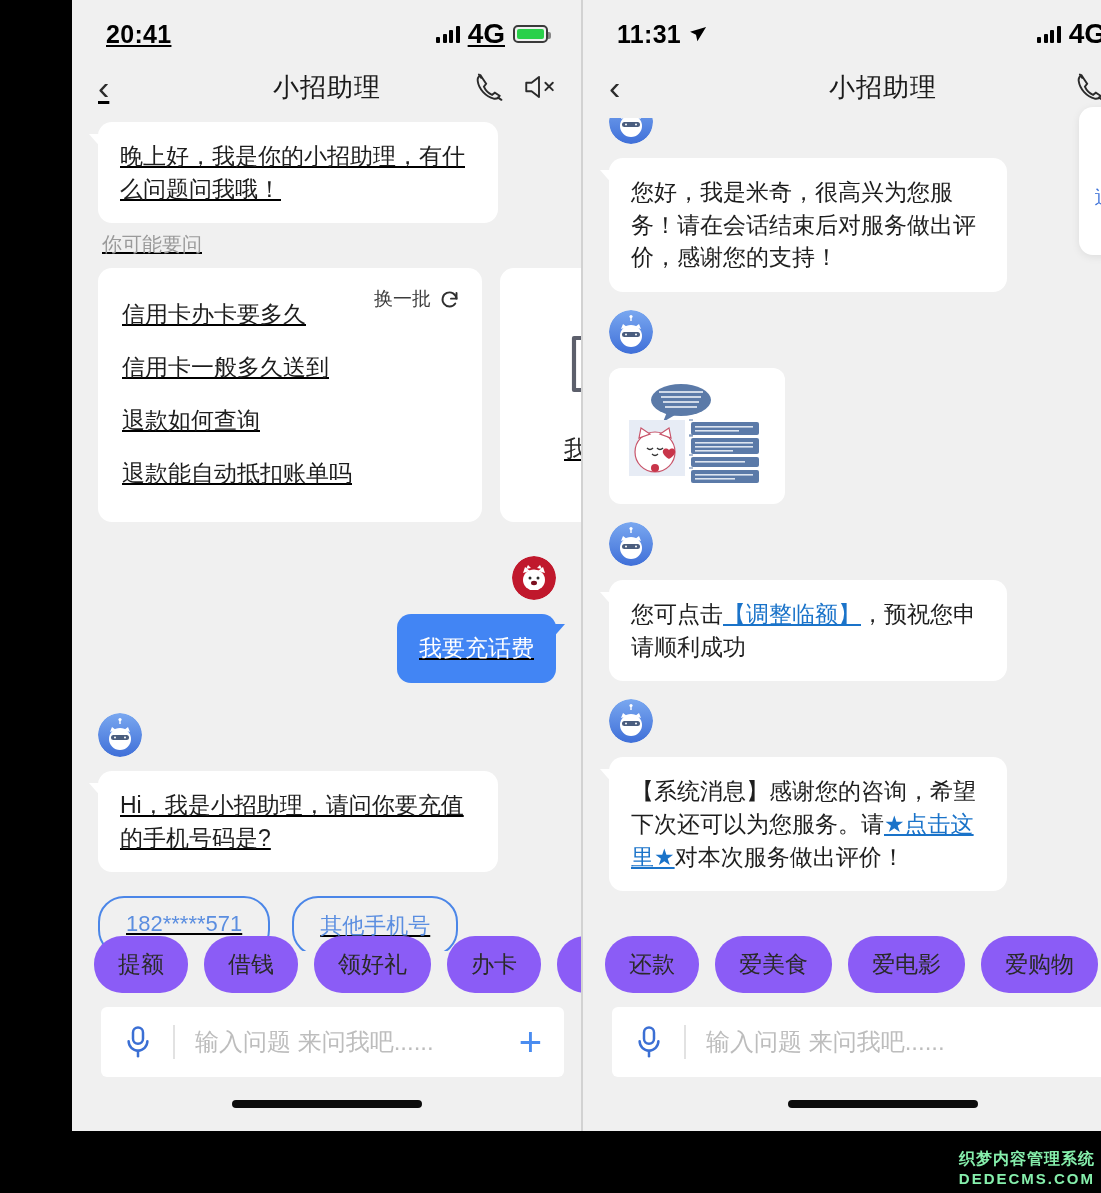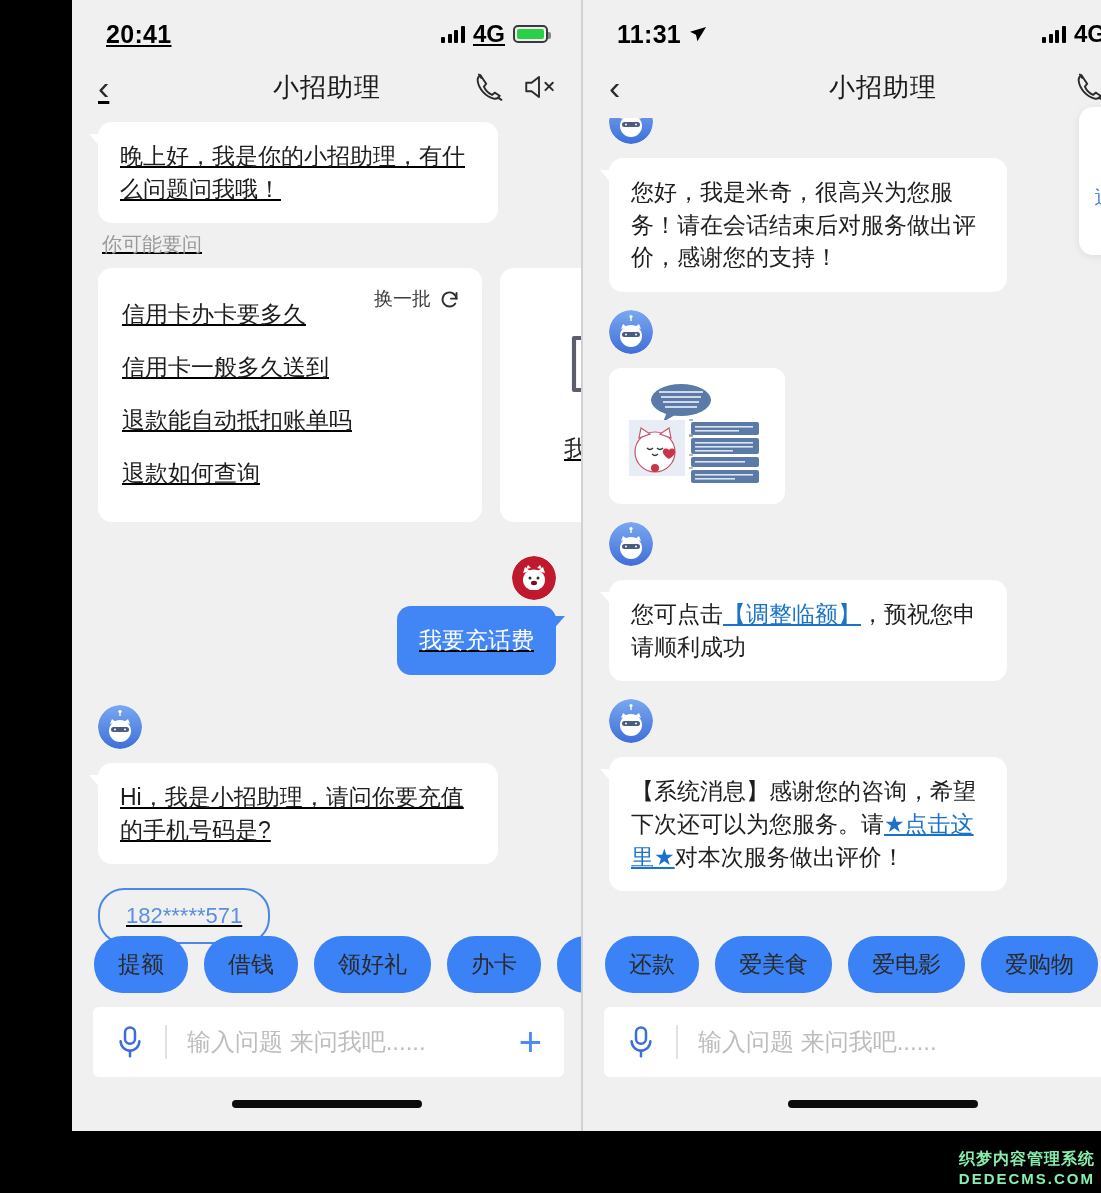--- a/index.html
+++ b/index.html
@@ -33,21 +33,21 @@
     letter-spacing: .3px; display: flex; align-items: center; gap: 7px;
   }
   .loc-arrow { display: inline-block; }
   .sb-right { display: flex; align-items: center; gap: 8px; }
   .bars { display: flex; align-items: flex-end; gap: 2.5px; height: 17px; }
   .bars i { display: block; width: 4px; background: #000; border-radius: 1px; }
   .bars i:nth-child(1) { height: 6px; }
   .bars i:nth-child(2) { height: 9px; }
   .bars i:nth-child(3) { height: 13px; }
   .bars i:nth-child(4) { height: 17px; }
-  .net { font-size: 24px; font-weight: 600; color: #000; }
+  .net { font-size: 28px; font-weight: 600; color: #000; }
   .batt {
     position: relative; width: 35px; height: 18px;
     border: 2px solid #3a3a3a; border-radius: 5px; padding: 2px;
   }
   .batt::after {
     content: ""; position: absolute; right: -5px; top: 5px;
     width: 3px; height: 7px; background: #888; border-radius: 0 2px 2px 0;
   }
   .batt span { display: block; height: 100%; border-radius: 2px; }
   .batt.full span  { width: 100%; background: #2ad04a; }
@@ -163,25 +163,25 @@
   .call-state { font-size: 19px; color: #3a6fd8; }
   .call-timer { font-size: 21px; color: #3a6fd8; margin-top: 5px; }
 
   
   .bottom { position: absolute; left: 0; bottom: 0; width: 100%; }
   .quickbar {
     display: flex; gap: 16px; padding: 0 22px 14px 22px;
     overflow: hidden; white-space: nowrap;
   }
   .qchip {
-    background: #3b82f6; border-radius: 28px; padding: 13px 24px;
+    background: #8b5cf6; border-radius: 28px; padding: 13px 24px;
     font-size: 23px; color: #2a2a2a; flex: 0 0 auto;
   }
   .inputbar {
-    margin: 0 18px 0 21px; background: #fff; border-radius: 6px;
+    margin: 0 18px 0 29px; background: #fff; border-radius: 6px;
     height: 70px; display: flex; align-items: center; padding: 0 22px;
   }
   .mic { width: 30px; height: 34px; flex: 0 0 30px; }
   .vline { width: 2px; height: 34px; background: #e2e2e2; margin: 0 20px; }
   .ph { flex: 1; font-size: 24px; color: #bdbdbd; }
   .plus { color: #4a8cf0; font-size: 40px; line-height: 1; font-weight: 300; }
   .homebar-wrap { height: 54px; display: flex; align-items: center; justify-content: center; }
   .homebar { width: 190px; height: 8px; border-radius: 5px; background: #0c0c0c; }
 
   
@@ -250,37 +250,37 @@
             <span>换一批</span>
             <span>
               <svg viewBox="0 0 24 24" fill="none" stroke="#2f2f2f" stroke-width="2.2" stroke-linecap="round">
                 <path d="M20 11a8 8 0 1 0-1.4 5.5"></path>
                 <path d="M20 4.5V11h-6.3"></path>
               </svg>
             </span>
           </div>
           <div class="sugg-item">信用卡办卡要多久</div>
           <div class="sugg-item">信用卡一般多久送到</div>
+          <div class="sugg-item">退款如何查询</div>
           <div class="sugg-item">退款能自动抵扣账单吗</div>
-          <div class="sugg-item">退款如何查询</div>
         </div>
 
         <div class="side-card">
           <span class="ico">
             <svg width="78" height="78" viewBox="0 0 60 60" fill="none" stroke="#5c5f6b" stroke-width="3.2" stroke-linejoin="round">
               <path d="M10 10h12c0 3 2 5 5 5s5-2 5-5h12v40H10z"></path>
               <text x="22" y="38" font-size="20" fill="#2f6fe8" stroke="none" font-family="Liberation Sans, sans-serif">¥</text>
               <circle cx="44" cy="36" r="11" stroke="#5c5f6b" stroke-width="3.2" fill="none"></circle>
             </svg>
           </span>
           <span class="cap">我要查</span>
         </div>
       </div>
 
-      <div class="row out" style="margin-top:34px; flex-direction:column; align-items:flex-end;">
+      <div class="row out" style="margin-top:34px; flex-direction:column; align-items:flex-end;gap:8px;">
         <div class="avatar" style="margin-bottom:6px;">
           <svg viewBox="0 0 44 44">
             <circle cx="22" cy="22" r="22" fill="#c0182c"></circle>
             <path d="M11 17l2-6 5 4zM33 17l-2-6-5 4z" fill="#fff"></path>
             <ellipse cx="22" cy="24" rx="11" ry="10.5" fill="#fff"></ellipse>
             <path d="M14 13l2-4 3 3zM30 13l-2-4-3 3z" fill="#fff"></path>
             <circle cx="18" cy="22" r="1.5" fill="#2a2a2a"></circle>
             <circle cx="26" cy="22" r="1.5" fill="#2a2a2a"></circle>
             <ellipse cx="22" cy="27" rx="3" ry="2.2" fill="#7d1020"></ellipse>
             <path d="M18 34h8l-1 4h-6z" fill="#c0182c"></path>
@@ -304,20 +304,21 @@
             <path d="M12 19l2-5 4 3zM32 19l-2-5-4 3z" fill="#fff"></path>
             <ellipse cx="22" cy="26" rx="11" ry="11" fill="#fff"></ellipse>
             <rect x="13" y="22" width="18" height="5" rx="2.5" fill="#4a5d7e"></rect>
             <circle cx="17" cy="24.5" r="1" fill="#fff"></circle>
             <circle cx="27" cy="24.5" r="1" fill="#fff"></circle>
           </svg>
         </div>
         <div class="bubble tail">Hi，我是小招助理，请问你要充值的手机号码是?</div>
         <div class="opt-row">
           <div class="opt-chip">182*****571</div>
+          <div class="opt-chip">其他手机号</div>
         </div>
       </div>
 
     </div>
 
     <div class="bottom">
       <div class="quickbar">
         <div class="qchip">提额</div>
         <div class="qchip">借钱</div>
         <div class="qchip">领好礼</div>

